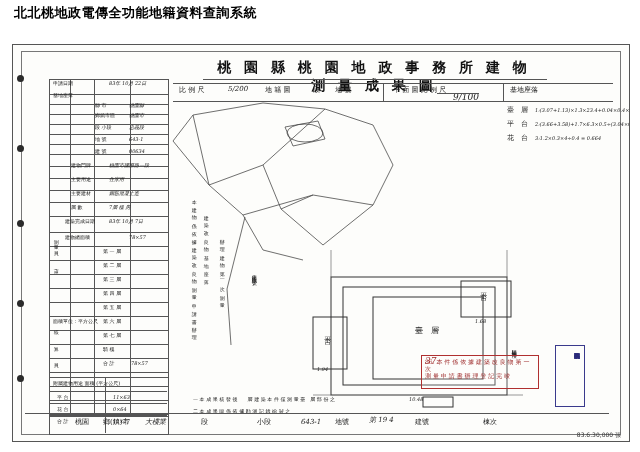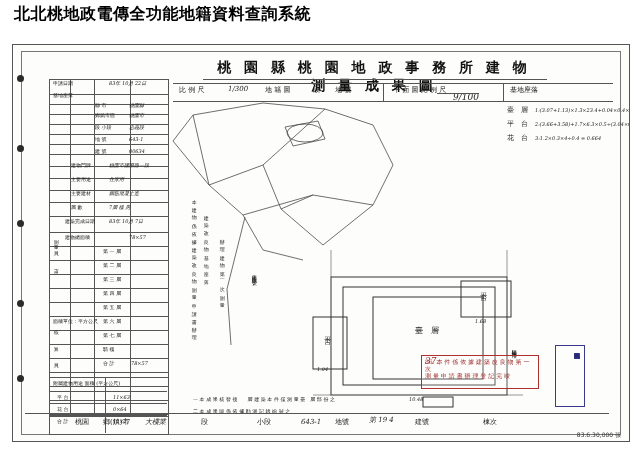--- a/index.html
+++ b/index.html
@@ -17,21 +17,21 @@
   .page {
     position: relative;
     width: 640px;
     height: 452px;
   }
   
   .sys-title {
     position: absolute;
     left: 14px;
     top: 4px;
-    font-size: 16px;
+    font-size: 13px;
     font-weight: bold;
     letter-spacing: 0.5px;
     color: #000;
     white-space: nowrap;
   }
   .query-date {
     position: absolute;
     right: 10px;
     top: 18px;
     font-size: 8.5px;
@@ -186,21 +186,21 @@
     <div class="punch" style="top:30px"></div>
     <div class="punch" style="top:100px"></div>
     <div class="punch" style="top:175px"></div>
     <div class="punch" style="top:255px"></div>
     <div class="punch" style="top:330px"></div>
 
     <div class="doc-title">桃 園 縣 桃 園 地 政 事 務 所 建 物 測 量 成 果 圖</div>
     <div class="doc-title-rule"></div>
 
     <div class="tx s7" style="left:166px; top:42px;">比 例 尺</div>
-    <div class="tx s7 hw" style="left:215px; top:41px;">1/300</div>
+    <div class="tx s7 hw" style="left:215px; top:41px;">5/200</div>
     <div class="tx s7" style="left:252px; top:42px;">地 籍 圖</div>
     <div class="tx s7" style="left:300px; top:42px;">段</div>
     <div class="tx s7" style="left:322px; top:42px;">地 號</div>
     <div class="tx s7" style="left:380px; top:42px;">平 面 圖 比 例 尺</div>
     <div class="tx s9 hw" style="left:440px; top:48px;">9/100</div>
     <div class="ln" style="left:424px; top:48px; width:42px; height:1px;"></div>
     <div class="tx s7" style="left:497px; top:42px;">基地座落</div>
 
     <div class="ln" style="left:160px; top:38px; width:440px; height:1px;"></div>
     <div class="ln" style="left:160px; top:56px; width:440px; height:1px;"></div>

